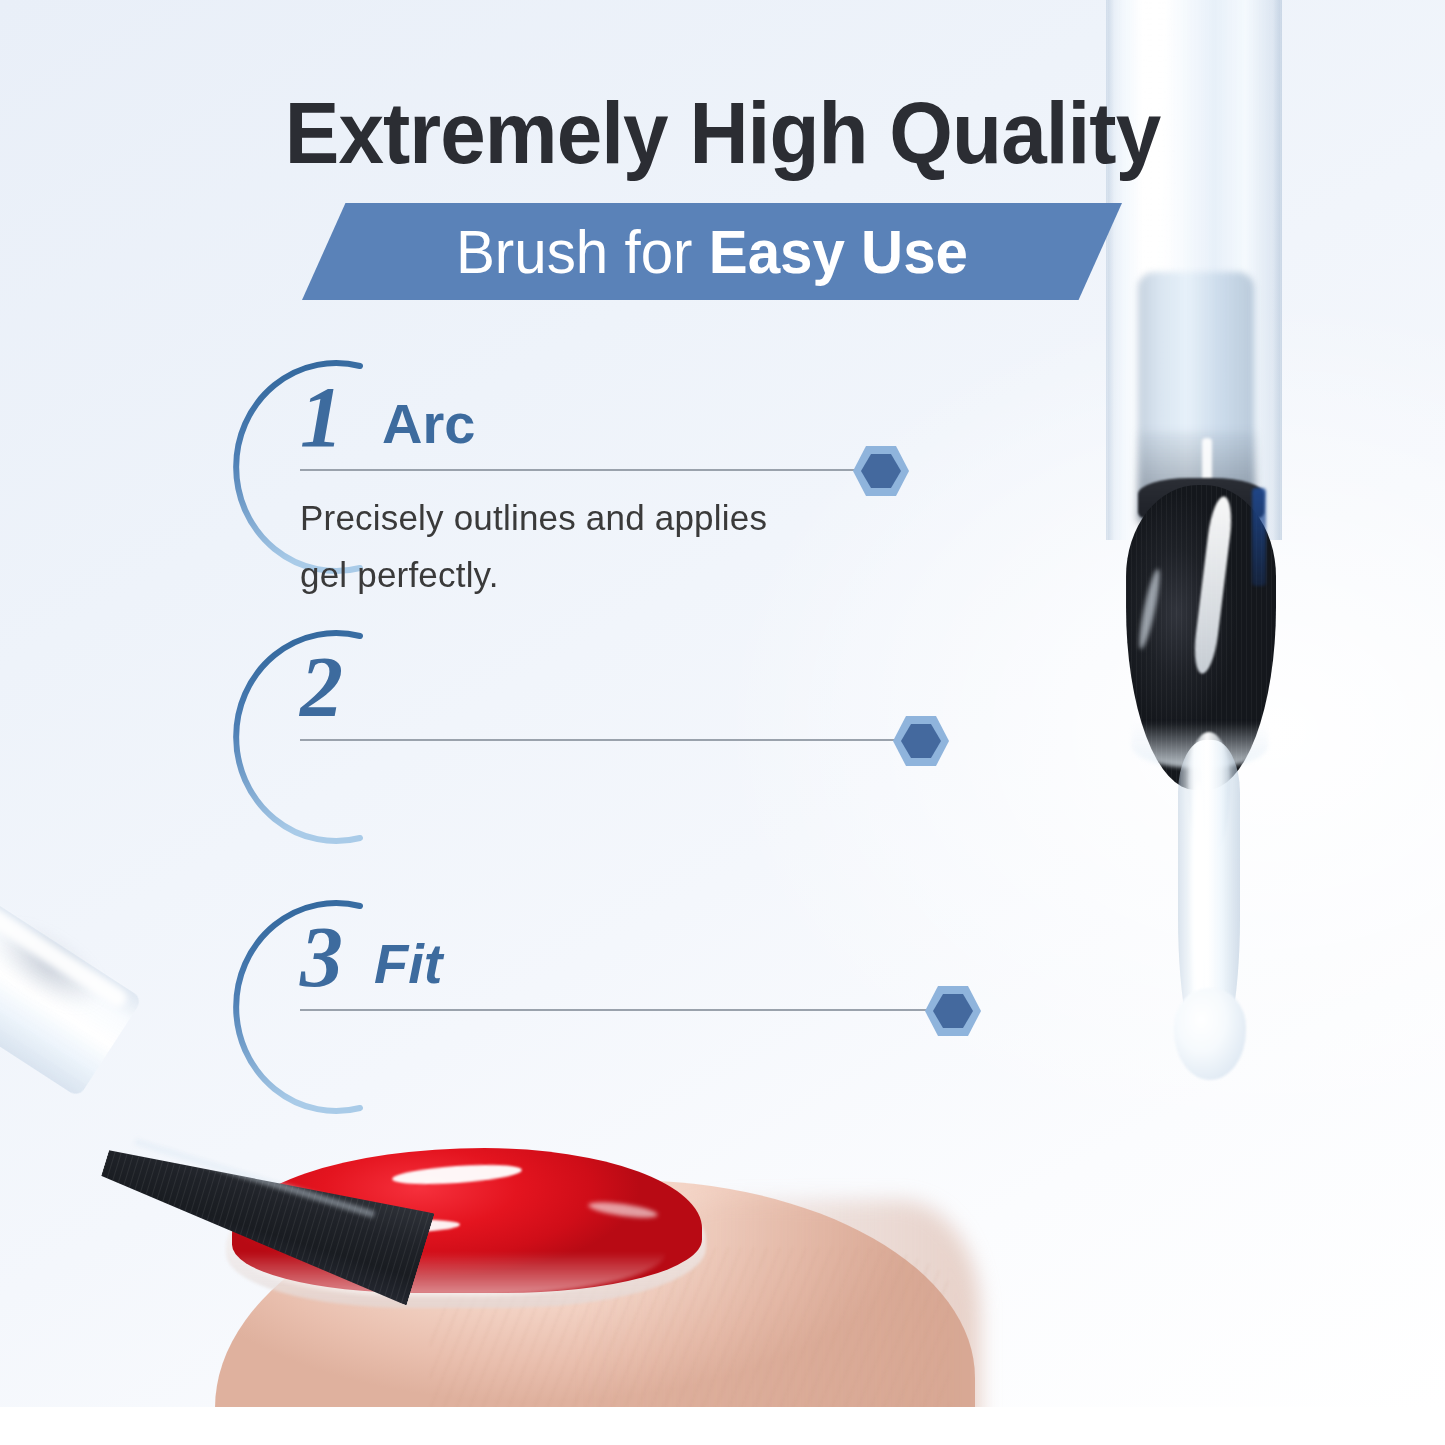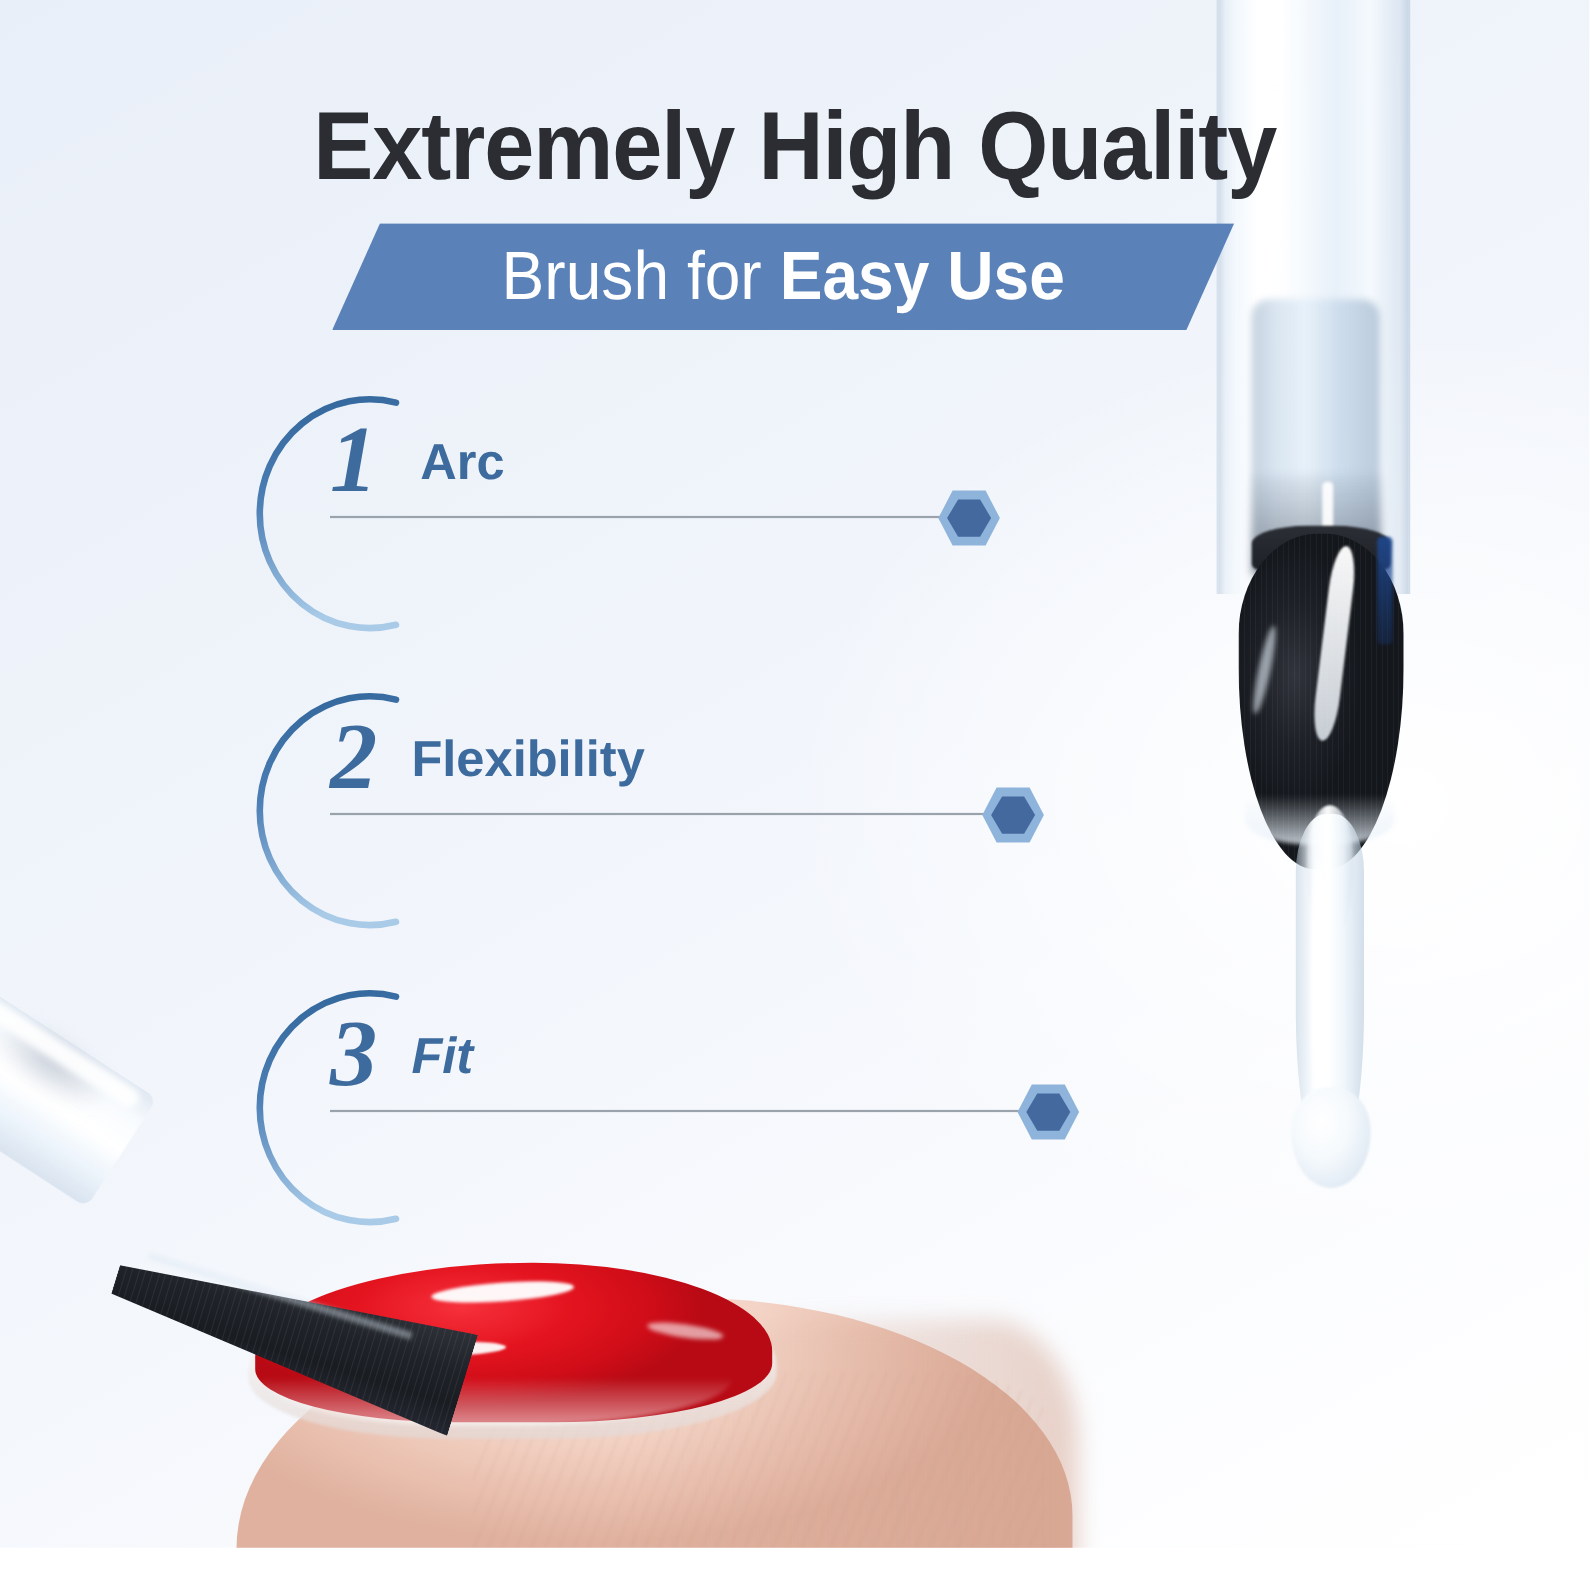--- a/index.html
+++ b/index.html
@@ -296,21 +296,21 @@
     position:absolute;
     font-family:"Liberation Serif", serif;
     font-weight:700; font-style:italic;
     font-size:86px; line-height:1;
     color:#3d6b9e;
   }
   .feat-word {
     position:absolute;
     font-family:"Liberation Sans", sans-serif;
     font-weight:700;
-    font-size:46px; line-height:1;
+    font-size:56px; line-height:1;
     color:#3d6b9e;
     white-space:nowrap;
   }
   .feat-rule {
     position:absolute; height:2px;
     background:#9aa2ac;
   }
   .feat-desc {
     position:absolute;
     font-family:"Liberation Sans", sans-serif;
@@ -384,35 +384,36 @@
       </defs>
       <path d="M 148 14 A 100 104 0 1 0 148 216" fill="none" stroke="url(#arcg1)" stroke-width="6" stroke-linecap="round"></path>
     </svg>
     <div class="feat-num" style="left:88px; top:22px;">1</div>
     <div class="feat-word" style="left:170px; top:44px;">Arc</div>
     <div class="feat-rule" style="left:88px; top:117px; width:580px;"></div>
     <svg class="hexmark" style="left:640px; top:90px;" width="58" height="58" viewBox="0 0 58 58">
       <polygon points="14,4 44,4 57,29 44,54 14,54 1,29" fill="#8fb4dc"></polygon>
       <polygon points="19,12 39,12 49,29 39,46 19,46 9,29" fill="#44699e"></polygon>
     </svg>
+    <div class="feat-desc" style="left:88px; top:138px; line-height:1.62;">Precisely outlines and applies
+gel perfectly.</div>
   </div>
 
   <div class="feature" style="left:212px; top:622px; width:800px; height:230px;">
     <svg class="arc-ring" width="210" height="230" viewBox="0 0 210 230">
       <defs>
         <linearGradient id="arcg2" x1="0" y1="0" x2="0.15" y2="1">
           <stop offset="0%" stop-color="#2f6499"></stop>
           <stop offset="45%" stop-color="#4d7fb5"></stop>
           <stop offset="100%" stop-color="#a9cbe8"></stop>
         </linearGradient>
       </defs>
       <path d="M 148 14 A 100 104 0 1 0 148 216" fill="none" stroke="url(#arcg2)" stroke-width="6" stroke-linecap="round"></path>
     </svg>
     <div class="feat-num" style="left:88px; top:22px;">2</div>
-    <div class="feat-word" style="left:162px; top:44px;">Flexibility</div>
     <div class="feat-rule" style="left:88px; top:117px; width:620px;"></div>
     <svg class="hexmark" style="left:680px; top:90px;" width="58" height="58" viewBox="0 0 58 58">
       <polygon points="14,4 44,4 57,29 44,54 14,54 1,29" fill="#8fb4dc"></polygon>
       <polygon points="19,12 39,12 49,29 39,46 19,46 9,29" fill="#44699e"></polygon>
     </svg>
   </div>
 
   <div class="feature" style="left:212px; top:892px; width:830px; height:230px;">
     <svg class="arc-ring" width="210" height="230" viewBox="0 0 210 230">
       <defs>

